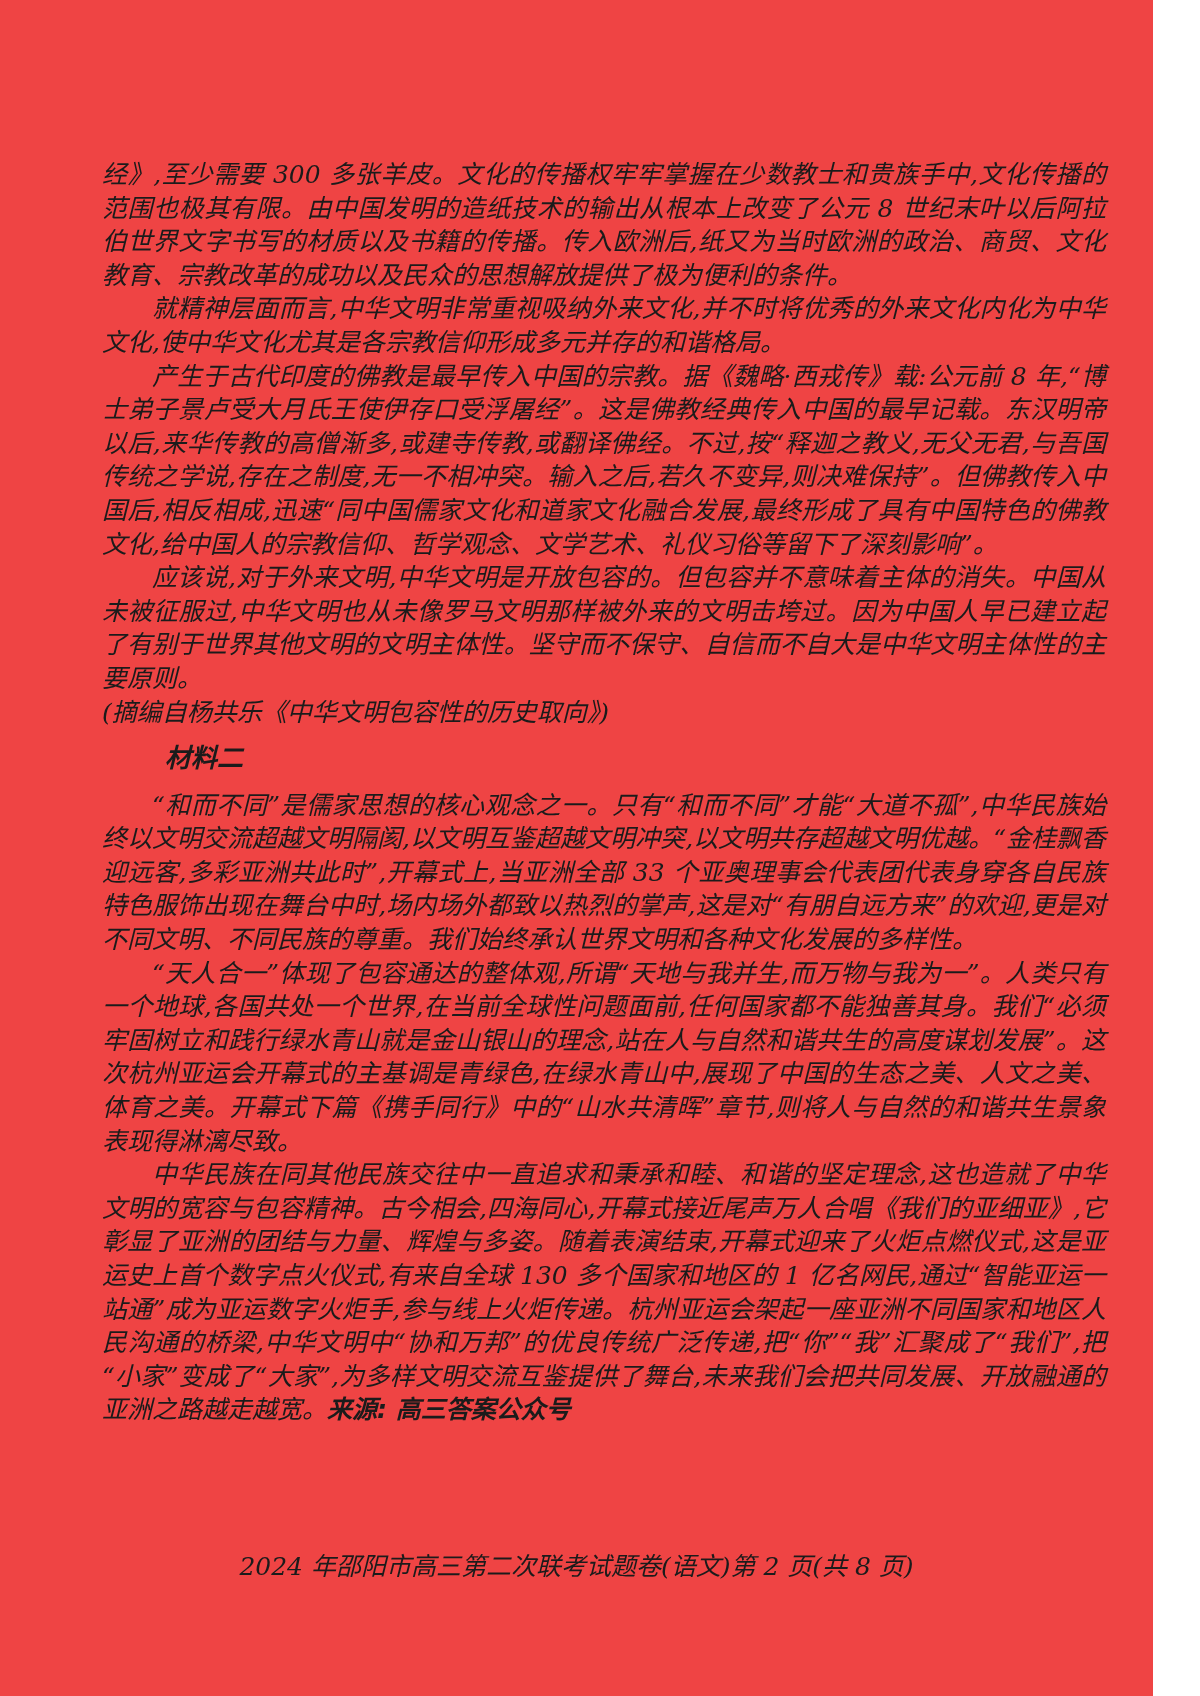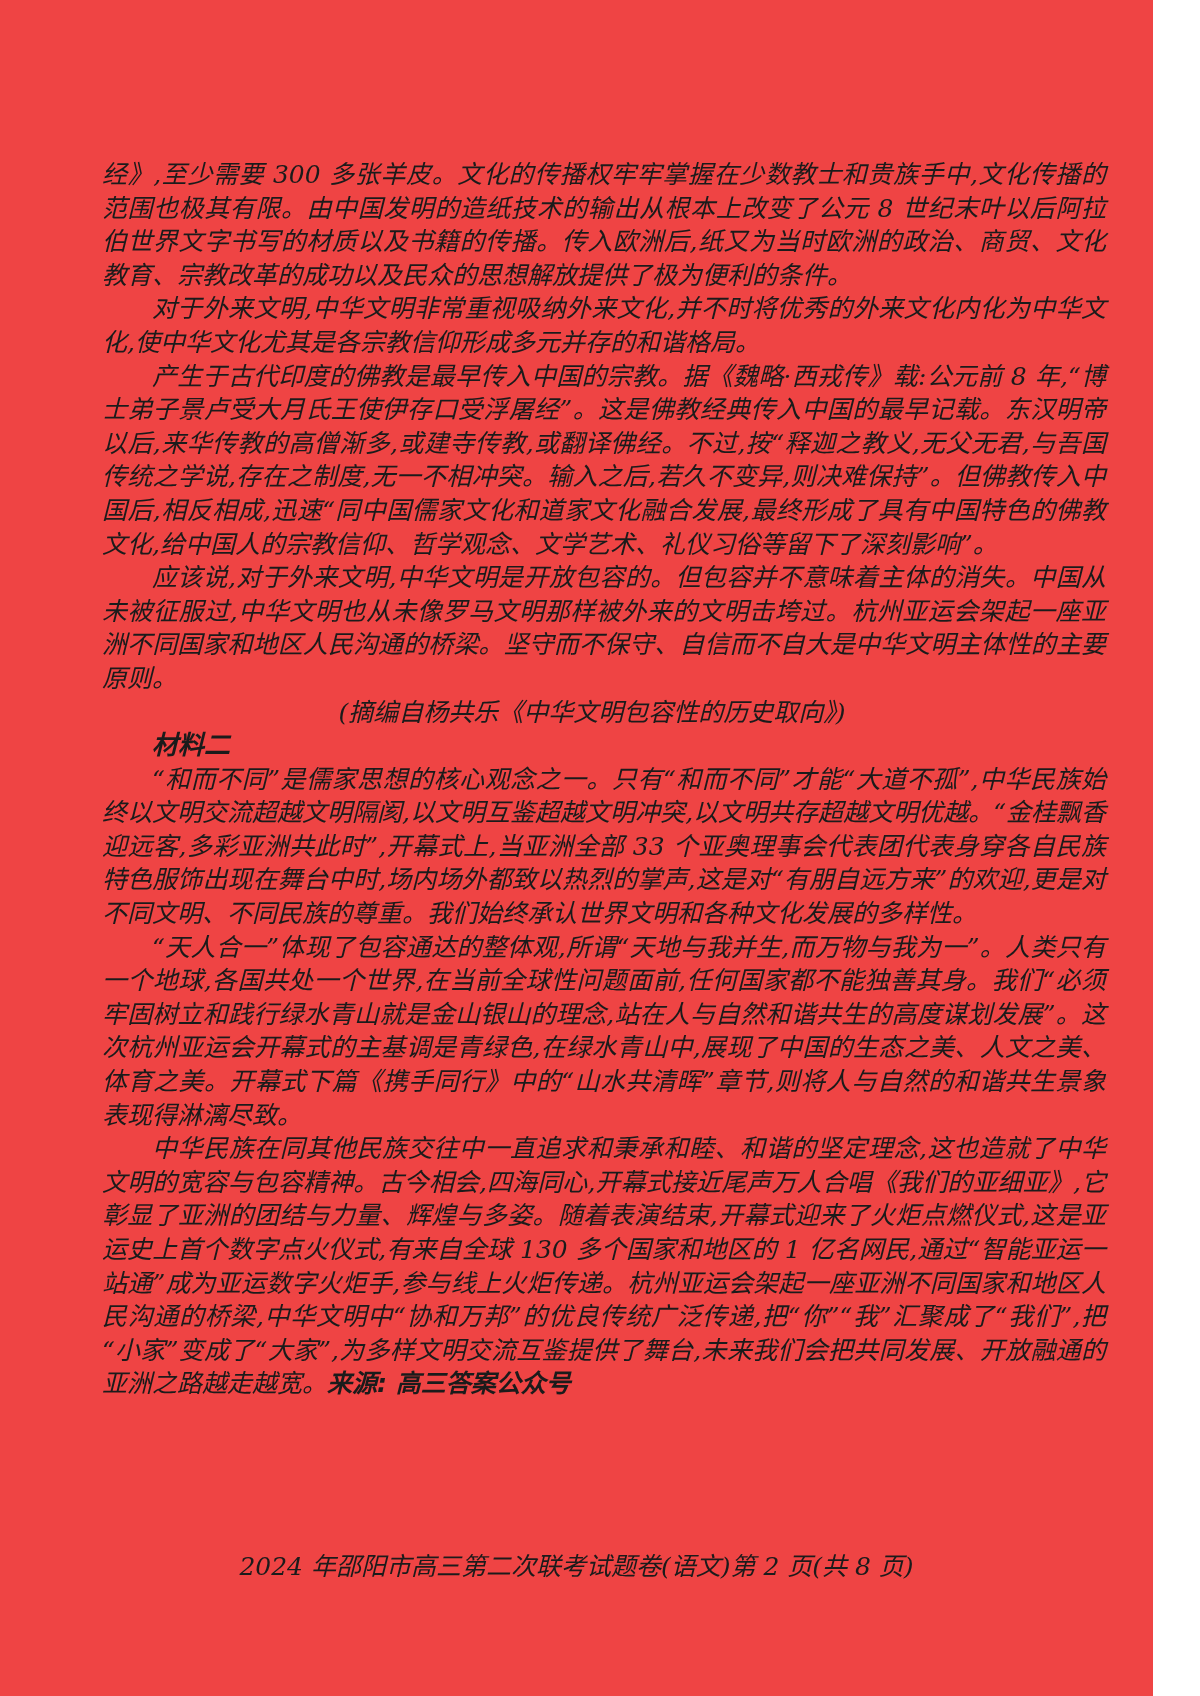--- a/index.html
+++ b/index.html
@@ -28,26 +28,26 @@
     text-justify: inter-ideograph;
   }
   .text-block p {
     margin: 0;
     text-indent: 2em;
   }
   .text-block p.no-indent {
     text-indent: 0;
   }
   .attribution {
-    text-align: center;
+    text-align: left;
     text-indent: 0 !important;
     padding-right: 24px;
   }
   .material-heading {
-    margin: 0;
+    margin: 13px;
     padding-left: 50px;
     font-family: "DejaVu Sans", "Liberation Sans", sans-serif;
     font-weight: bold;
     font-size: 26px;
     line-height: 33.6px;
     text-align: left;
   }
   .source-note {
     font-family: "DejaVu Sans", "Liberation Sans", sans-serif;
     font-weight: bold;
@@ -67,23 +67,23 @@
 </style>
 </head>
 <body>
 
 <div class="page">
 
   <main class="text-block">
 
     <section>
       <p class="no-indent">经》,至少需要 300 多张羊皮。文化的传播权牢牢掌握在少数教士和贵族手中,文化传播的范围也极其有限。由中国发明的造纸技术的输出从根本上改变了公元 8 世纪末叶以后阿拉伯世界文字书写的材质以及书籍的传播。传入欧洲后,纸又为当时欧洲的政治、商贸、文化教育、宗教改革的成功以及民众的思想解放提供了极为便利的条件。</p>
-      <p>对于外来文明,中华文明非常重视吸纳外来文化,并不时将优秀的外来文化内化为中华文化,使中华文化尤其是各宗教信仰形成多元并存的和谐格局。</p>
+      <p>就精神层面而言,中华文明非常重视吸纳外来文化,并不时将优秀的外来文化内化为中华文化,使中华文化尤其是各宗教信仰形成多元并存的和谐格局。</p>
       <p>产生于古代印度的佛教是最早传入中国的宗教。据《魏略·西戎传》载:公元前 8 年,“博士弟子景卢受大月氏王使伊存口受浮屠经”。这是佛教经典传入中国的最早记载。东汉明帝以后,来华传教的高僧渐多,或建寺传教,或翻译佛经。不过,按“释迦之教义,无父无君,与吾国传统之学说,存在之制度,无一不相冲突。输入之后,若久不变异,则决难保持”。但佛教传入中国后,相反相成,迅速“同中国儒家文化和道家文化融合发展,最终形成了具有中国特色的佛教文化,给中国人的宗教信仰、哲学观念、文学艺术、礼仪习俗等留下了深刻影响”。</p>
-      <p>应该说,对于外来文明,中华文明是开放包容的。但包容并不意味着主体的消失。中国从未被征服过,中华文明也从未像罗马文明那样被外来的文明击垮过。杭州亚运会架起一座亚洲不同国家和地区人民沟通的桥梁。坚守而不保守、自信而不自大是中华文明主体性的主要原则。</p>
+      <p>应该说,对于外来文明,中华文明是开放包容的。但包容并不意味着主体的消失。中国从未被征服过,中华文明也从未像罗马文明那样被外来的文明击垮过。因为中国人早已建立起了有别于世界其他文明的文明主体性。坚守而不保守、自信而不自大是中华文明主体性的主要原则。</p>
       <p class="attribution">(摘编自杨共乐《中华文明包容性的历史取向》)</p>
     </section>
 
     <section>
       <h3 class="material-heading">材料二</h3>
       <p>“和而不同”是儒家思想的核心观念之一。只有“和而不同”才能“大道不孤”,中华民族始终以文明交流超越文明隔阂,以文明互鉴超越文明冲突,以文明共存超越文明优越。“金桂飘香迎远客,多彩亚洲共此时”,开幕式上,当亚洲全部 33 个亚奥理事会代表团代表身穿各自民族特色服饰出现在舞台中时,场内场外都致以热烈的掌声,这是对“有朋自远方来”的欢迎,更是对不同文明、不同民族的尊重。我们始终承认世界文明和各种文化发展的多样性。</p>
       <p>“天人合一”体现了包容通达的整体观,所谓“天地与我并生,而万物与我为一”。人类只有一个地球,各国共处一个世界,在当前全球性问题面前,任何国家都不能独善其身。我们“必须牢固树立和践行绿水青山就是金山银山的理念,站在人与自然和谐共生的高度谋划发展”。这次杭州亚运会开幕式的主基调是青绿色,在绿水青山中,展现了中国的生态之美、人文之美、体育之美。开幕式下篇《携手同行》中的“山水共清晖”章节,则将人与自然的和谐共生景象表现得淋漓尽致。</p>
       <p>
         <span>中华民族在同其他民族交往中一直追求和秉承和睦、和谐的坚定理念,这也造就了中华文明的宽容与包容精神。古今相会,四海同心,开幕式接近尾声万人合唱《我们的亚细亚》,它彰显了亚洲的团结与力量、辉煌与多姿。随着表演结束,开幕式迎来了火炬点燃仪式,这是亚运史上首个数字点火仪式,有来自全球 130 多个国家和地区的 1 亿名网民,通过“智能亚运一站通”成为亚运数字火炬手,参与线上火炬传递。杭州亚运会架起一座亚洲不同国家和地区人民沟通的桥梁,中华文明中“协和万邦”的优良传统广泛传递,把“你”“我”汇聚成了“我们”,把“小家”变成了“大家”,为多样文明交流互鉴提供了舞台,未来我们会把共同发展、开放融通的亚洲之路越走越宽。</span><span class="source-note">来源: 高三答案公众号</span>
       </p>

